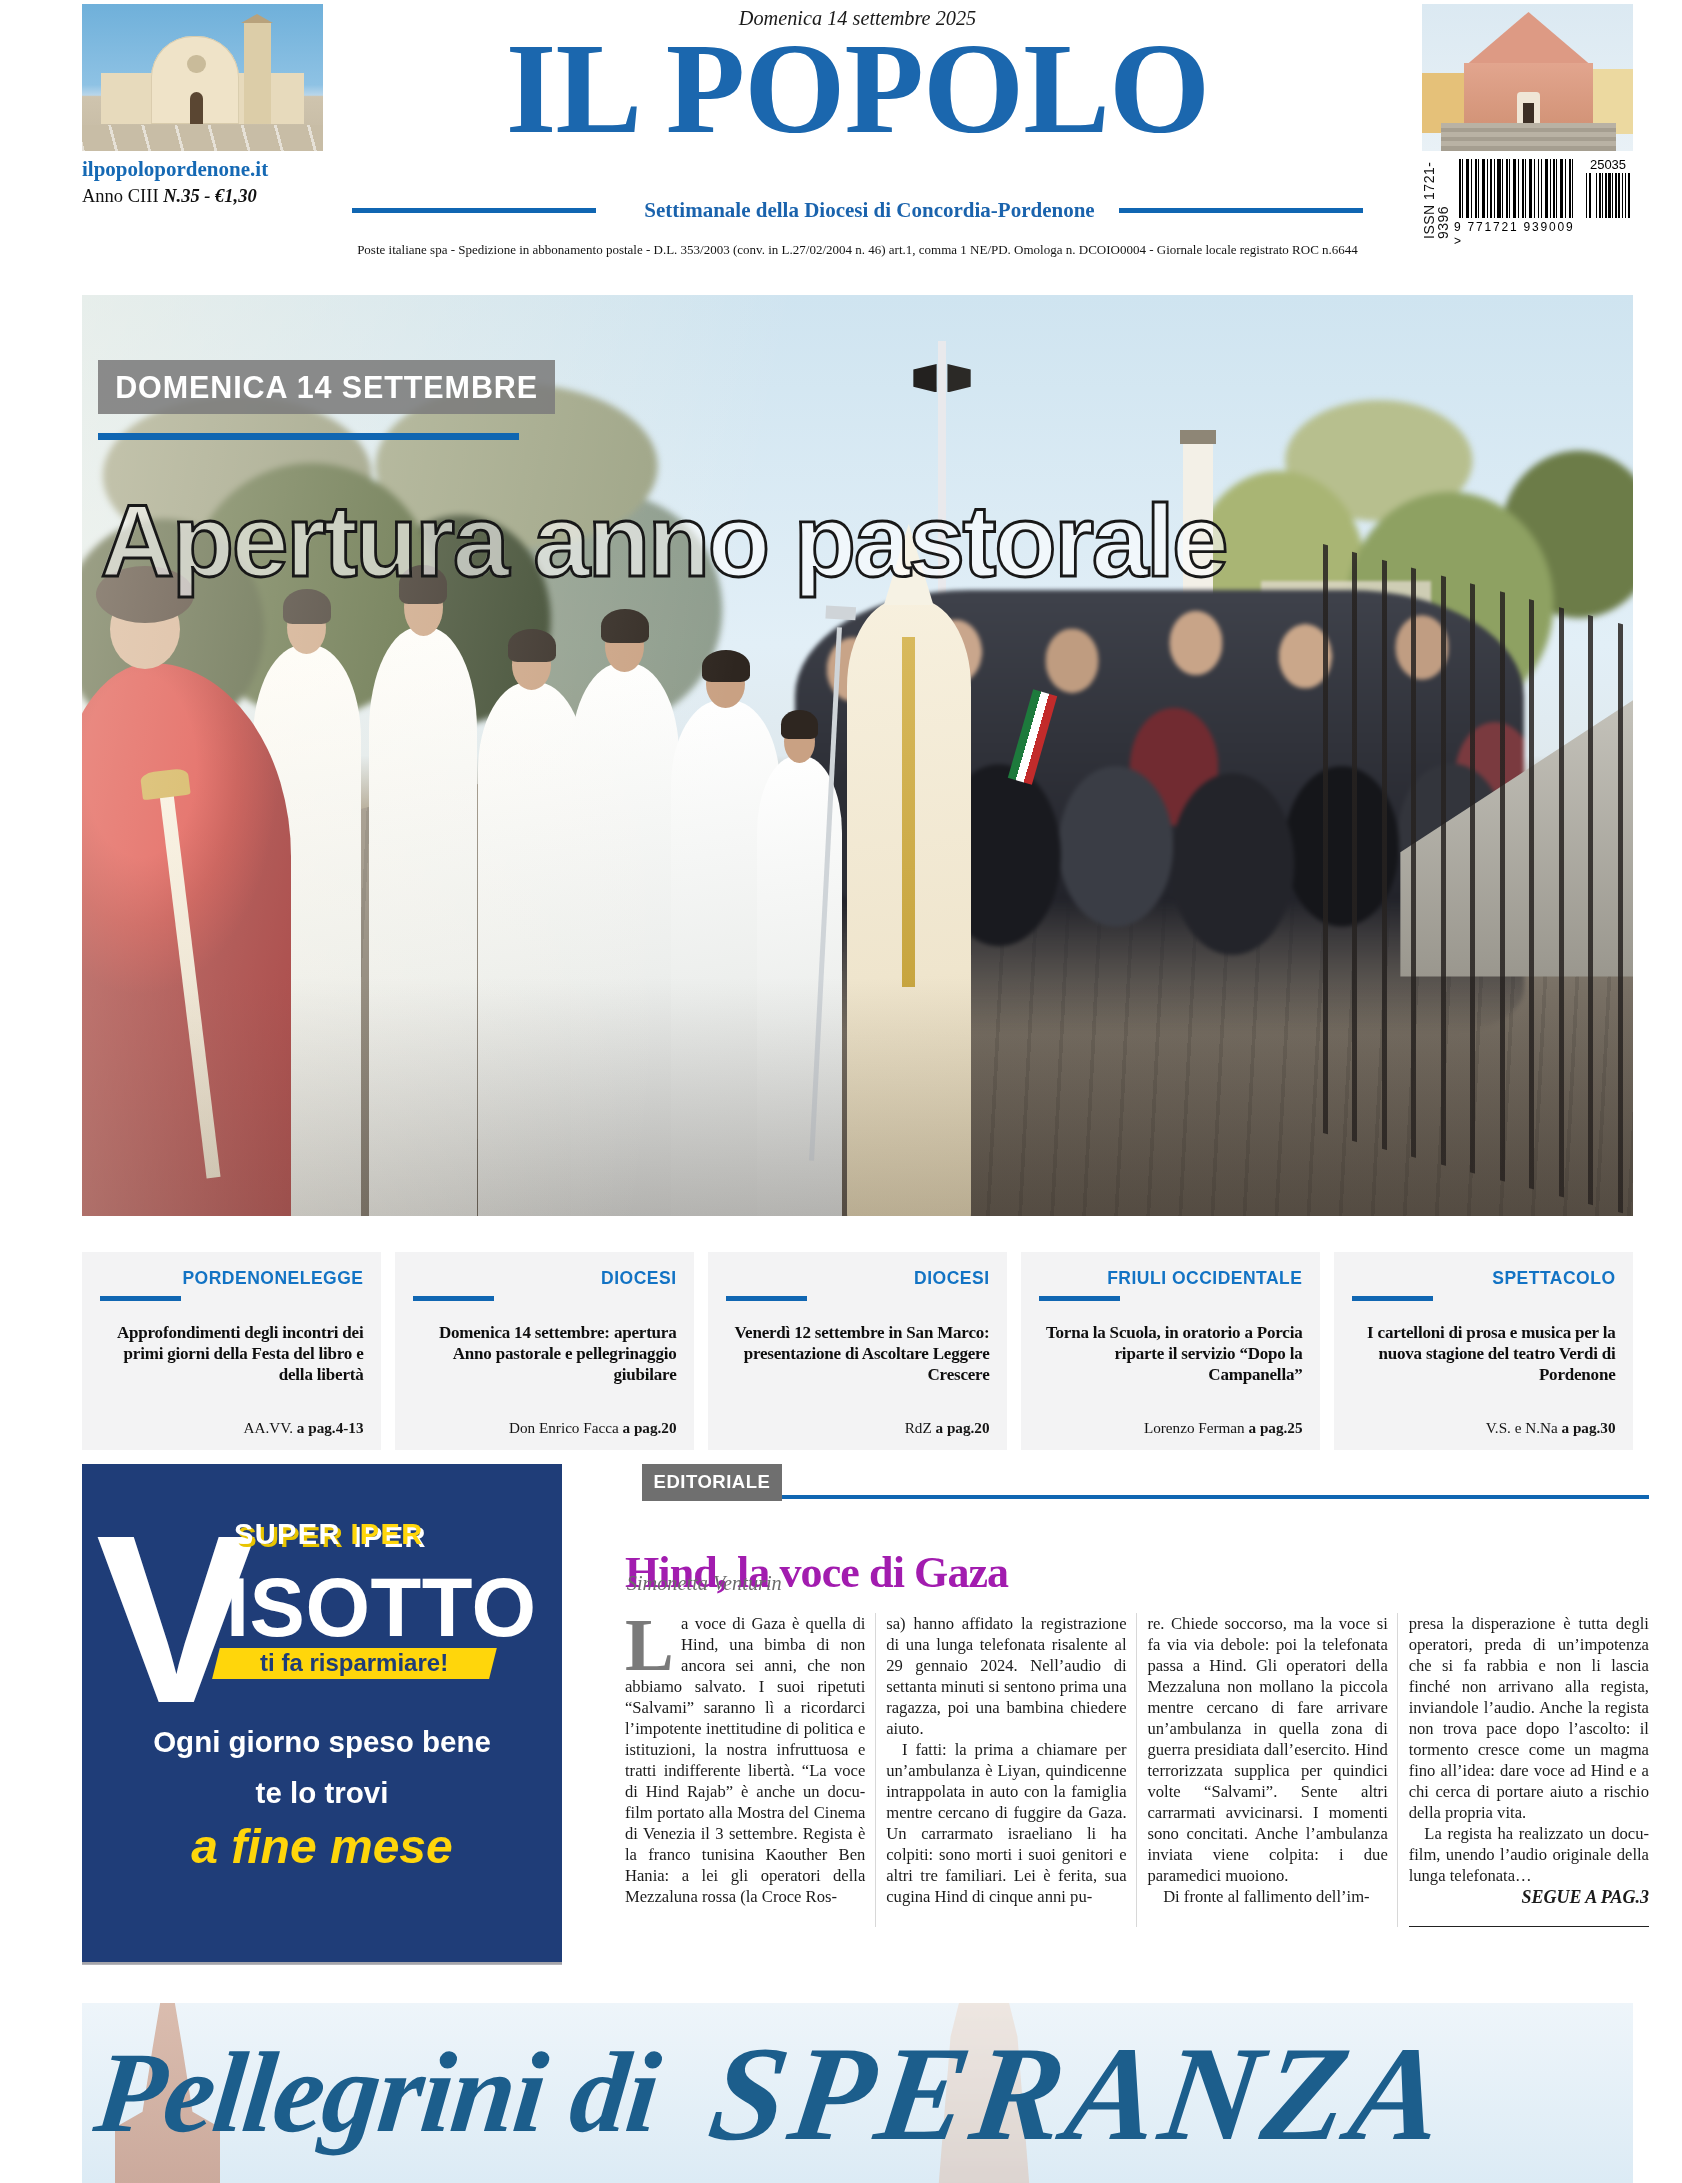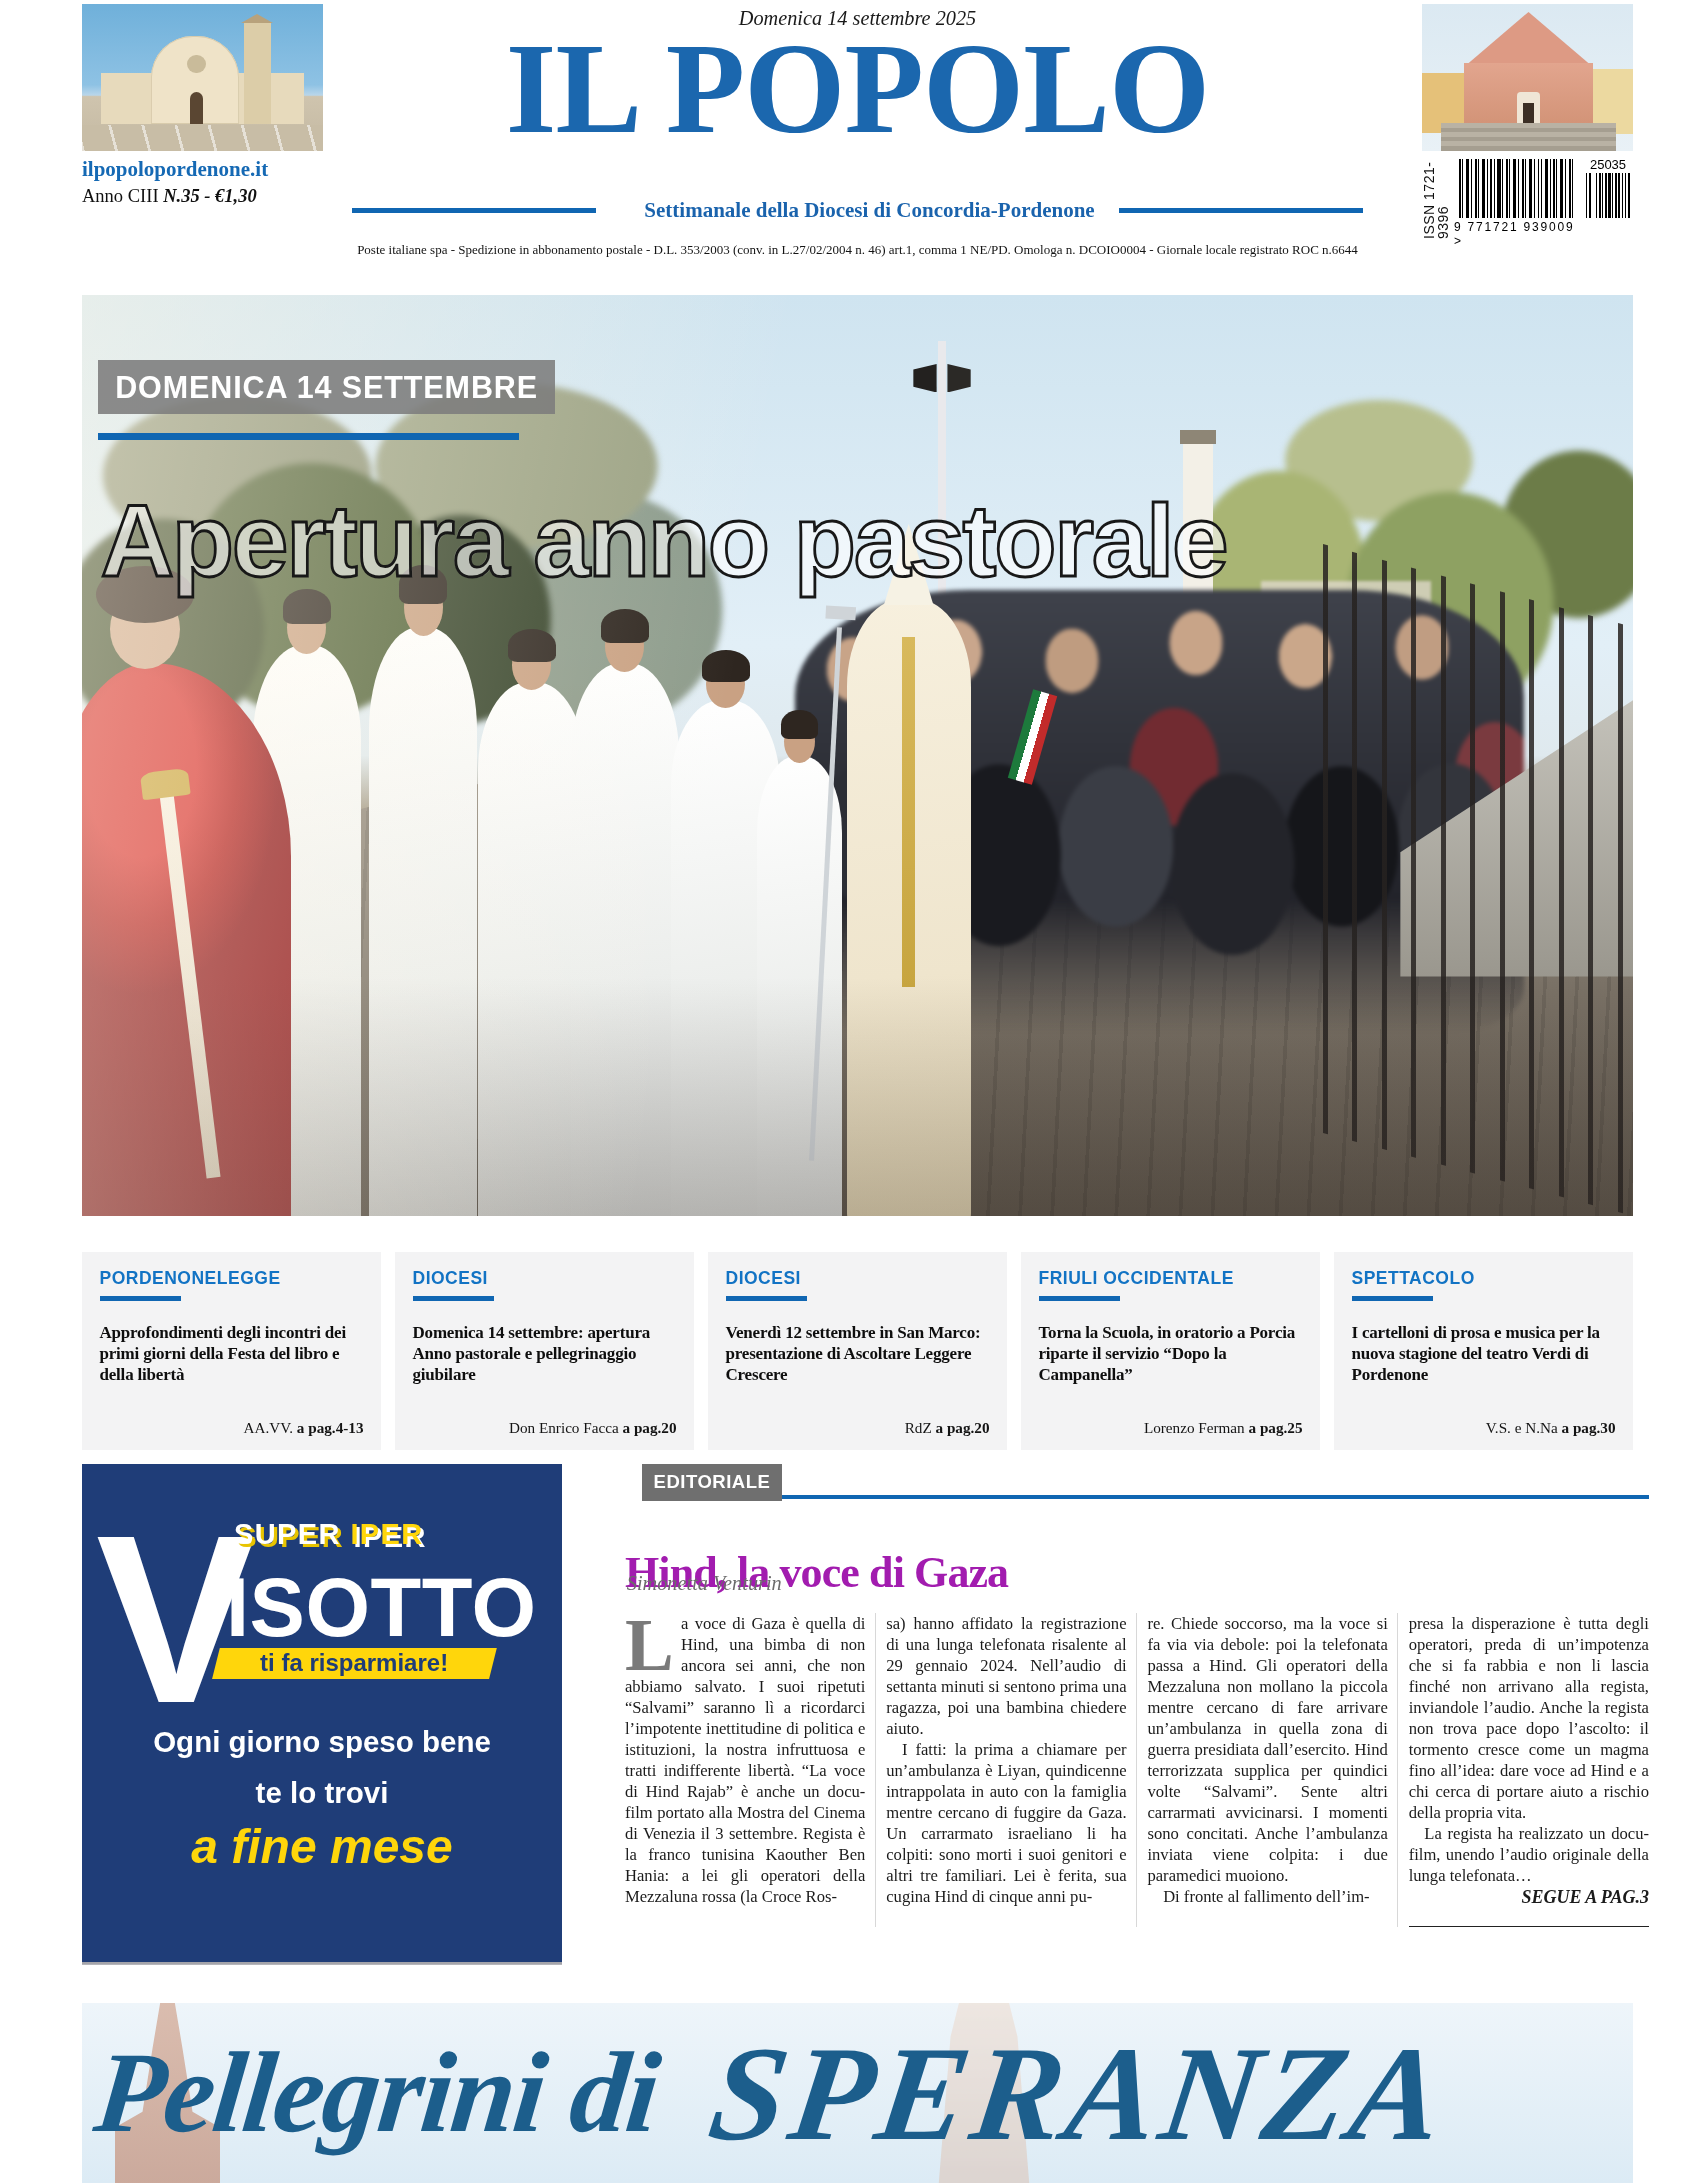--- a/index.html
+++ b/index.html
@@ -155,21 +155,21 @@
   .hero-bar{position:absolute;left:15.7px;top:138px;width:421px;height:7.4px;background:#1066b2;z-index:5;}
   .hero-headline{position:absolute;left:18.5px;top:188px;z-index:5;white-space:nowrap;
     font-family:"Liberation Sans",sans-serif;font-weight:bold;font-size:102px;letter-spacing:-2.3px;
     color:rgba(255,255,255,.22);-webkit-text-stroke:2.8px #181818;
     text-shadow:1.4px 1.4px 0 rgba(255,255,255,.28),-1.4px -1.4px 0 rgba(255,255,255,.28);}
   .hero-caption{position:absolute;left:1027px;top:790px;z-index:5;
     font-family:"Liberation Sans",sans-serif;font-weight:bold;font-size:20.3px;line-height:25px;
     color:#ffffff;text-shadow:0 0.9px 4.6px rgba(0,0,0,.45);}
 
   
-  .teasers{left:82px;top:1252px;width:1551px;display:flex;gap:14px;}
+  .teasers{left:82px;top:1252px;width:1551px;display:flex;gap:14px;text-align:right;}
   .teaser{flex:1 1 0;height:198px;background:#f3f3f4;position:relative;padding:15.7px 17.5px;box-sizing:border-box;}
   .t-kicker{font-family:"Liberation Sans",sans-serif;font-weight:800;font-size:17.5px;
     color:#1273c4;letter-spacing:0.5px;white-space:nowrap;}
   .t-bar{width:81px;height:4.6px;background:#1066b2;margin-top:7.4px;}
   .t-headline{margin-top:21px;font-weight:bold;font-size:17px;line-height:21px;color:#0e0e0e;letter-spacing:-0.2px;}
   .t-byline{position:absolute;right:17.5px;bottom:13px;font-size:15.2px;color:#141414;white-space:nowrap;}
   .t-page{font-weight:bold;}
 
   
   .editorial{left:609px;top:1464px;width:1024px;height:535px;margin-left:16px;}

